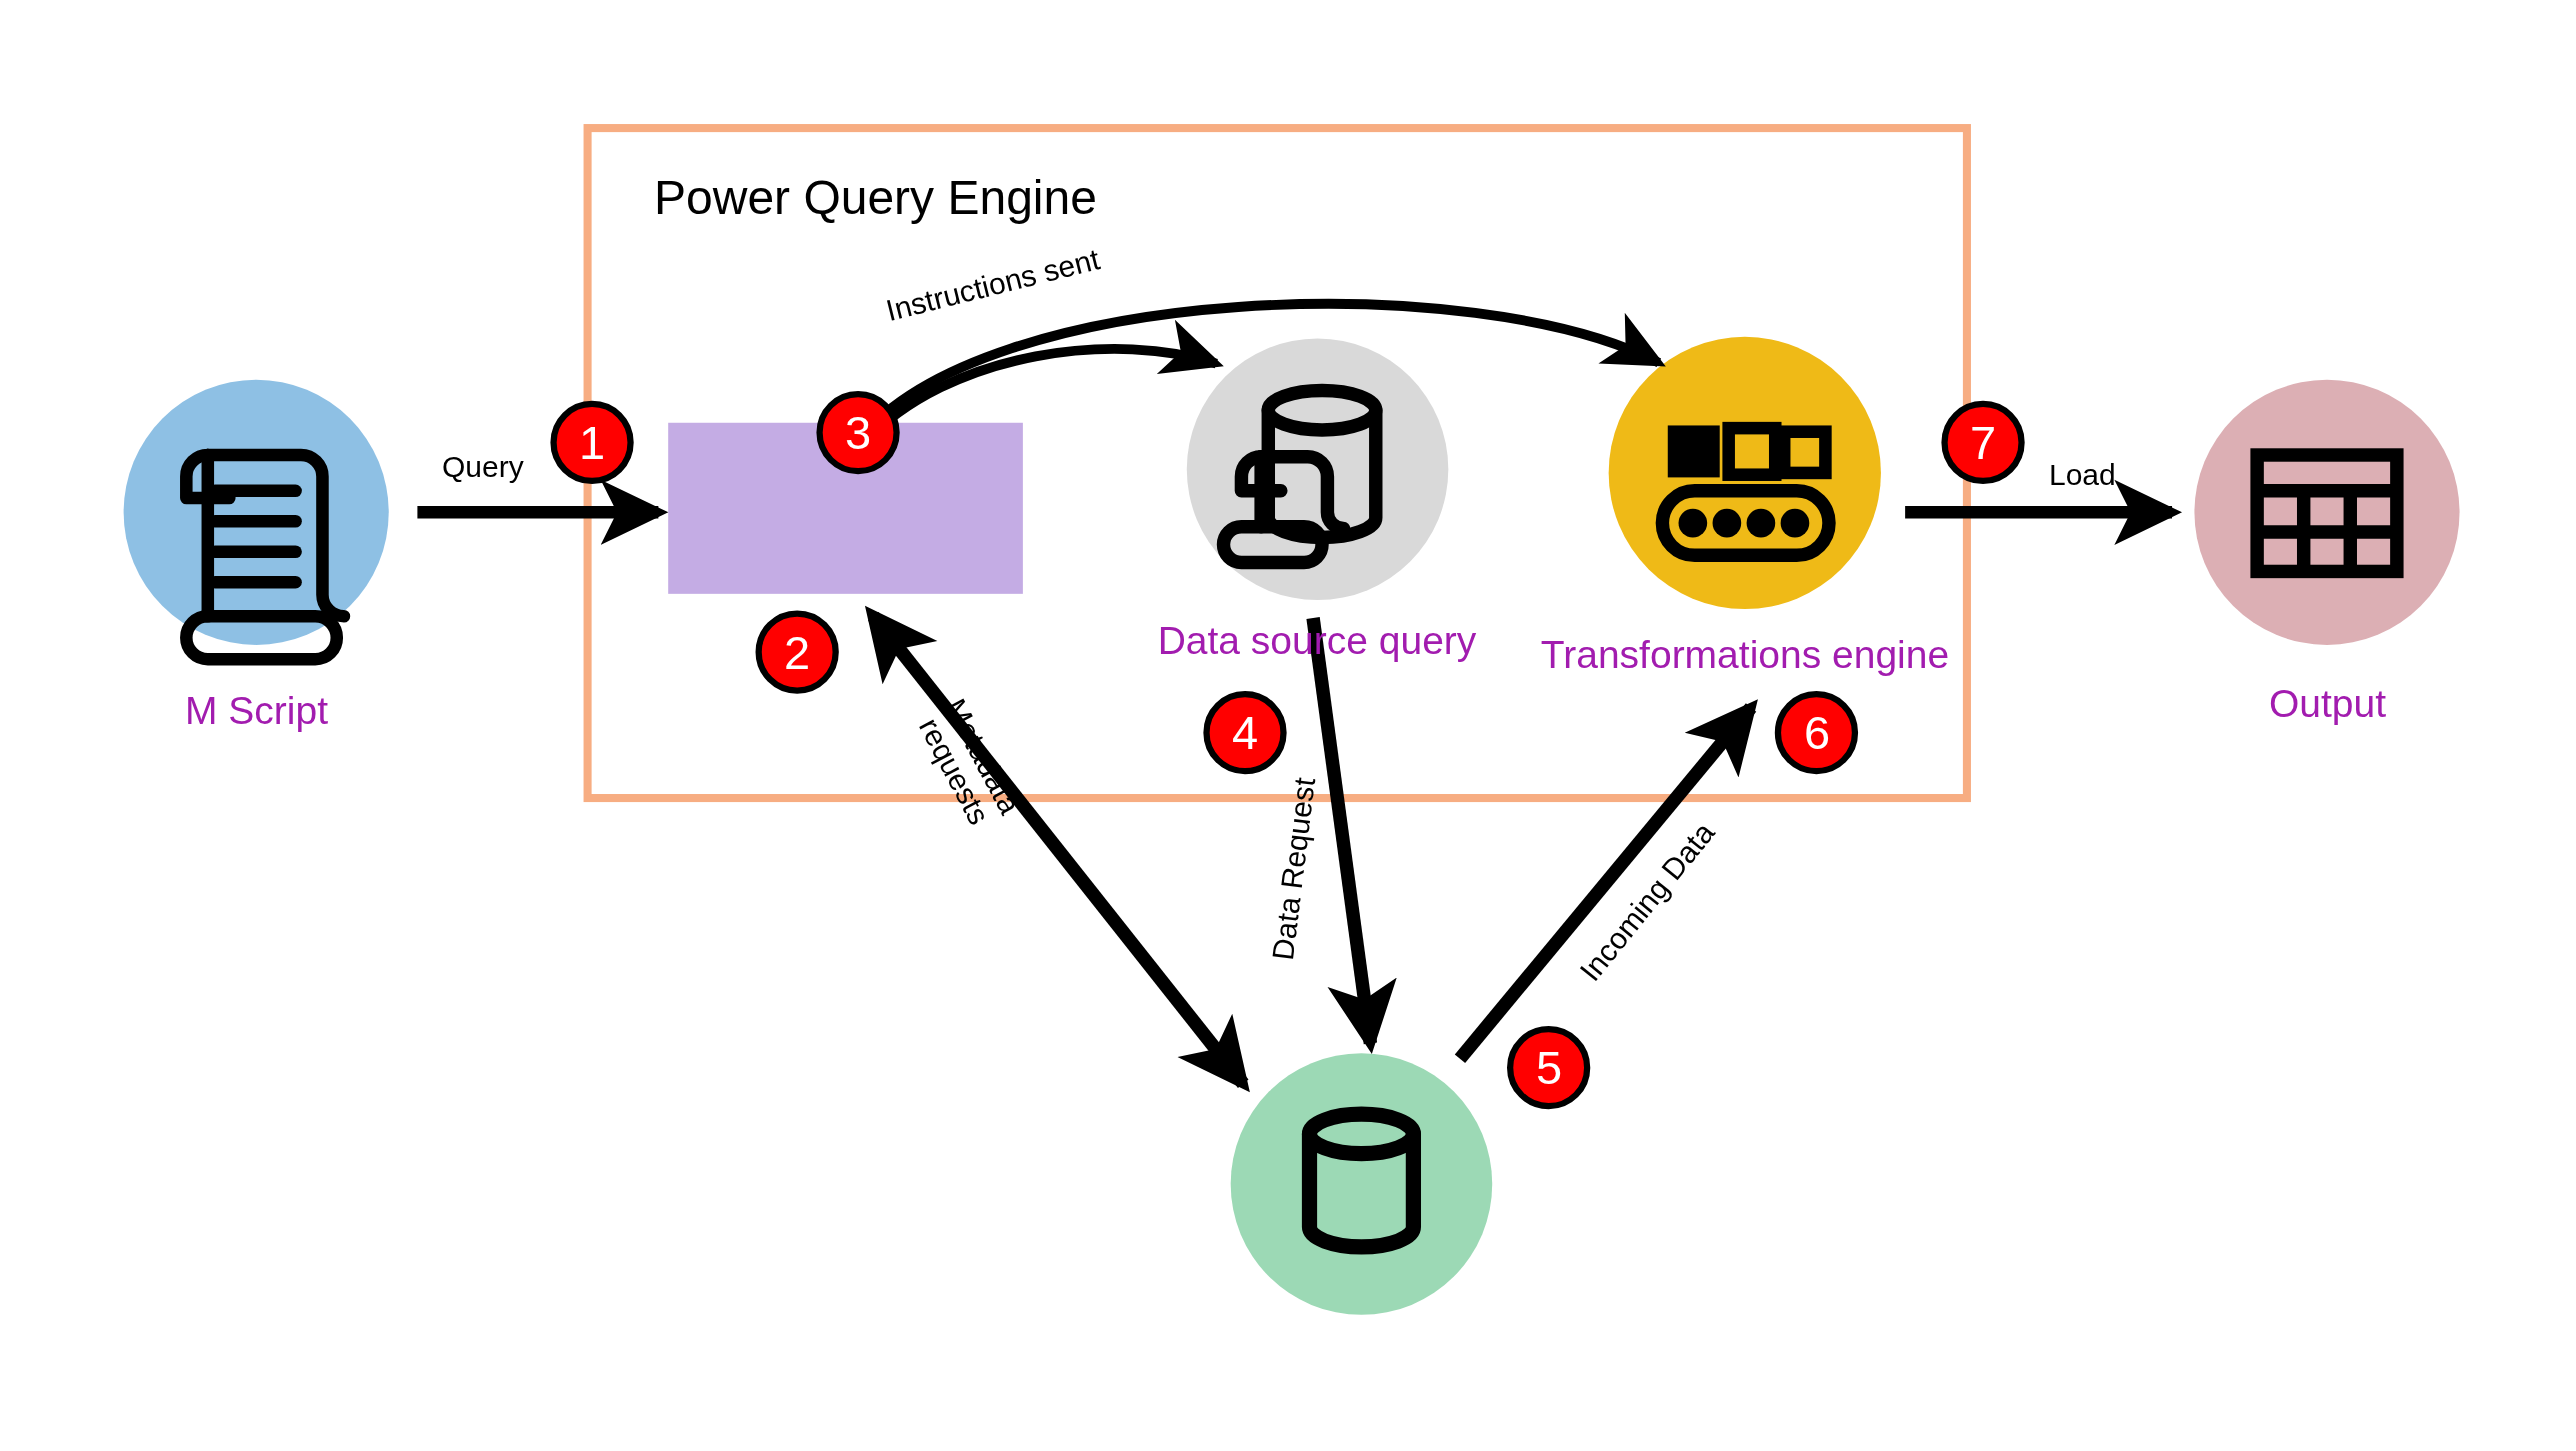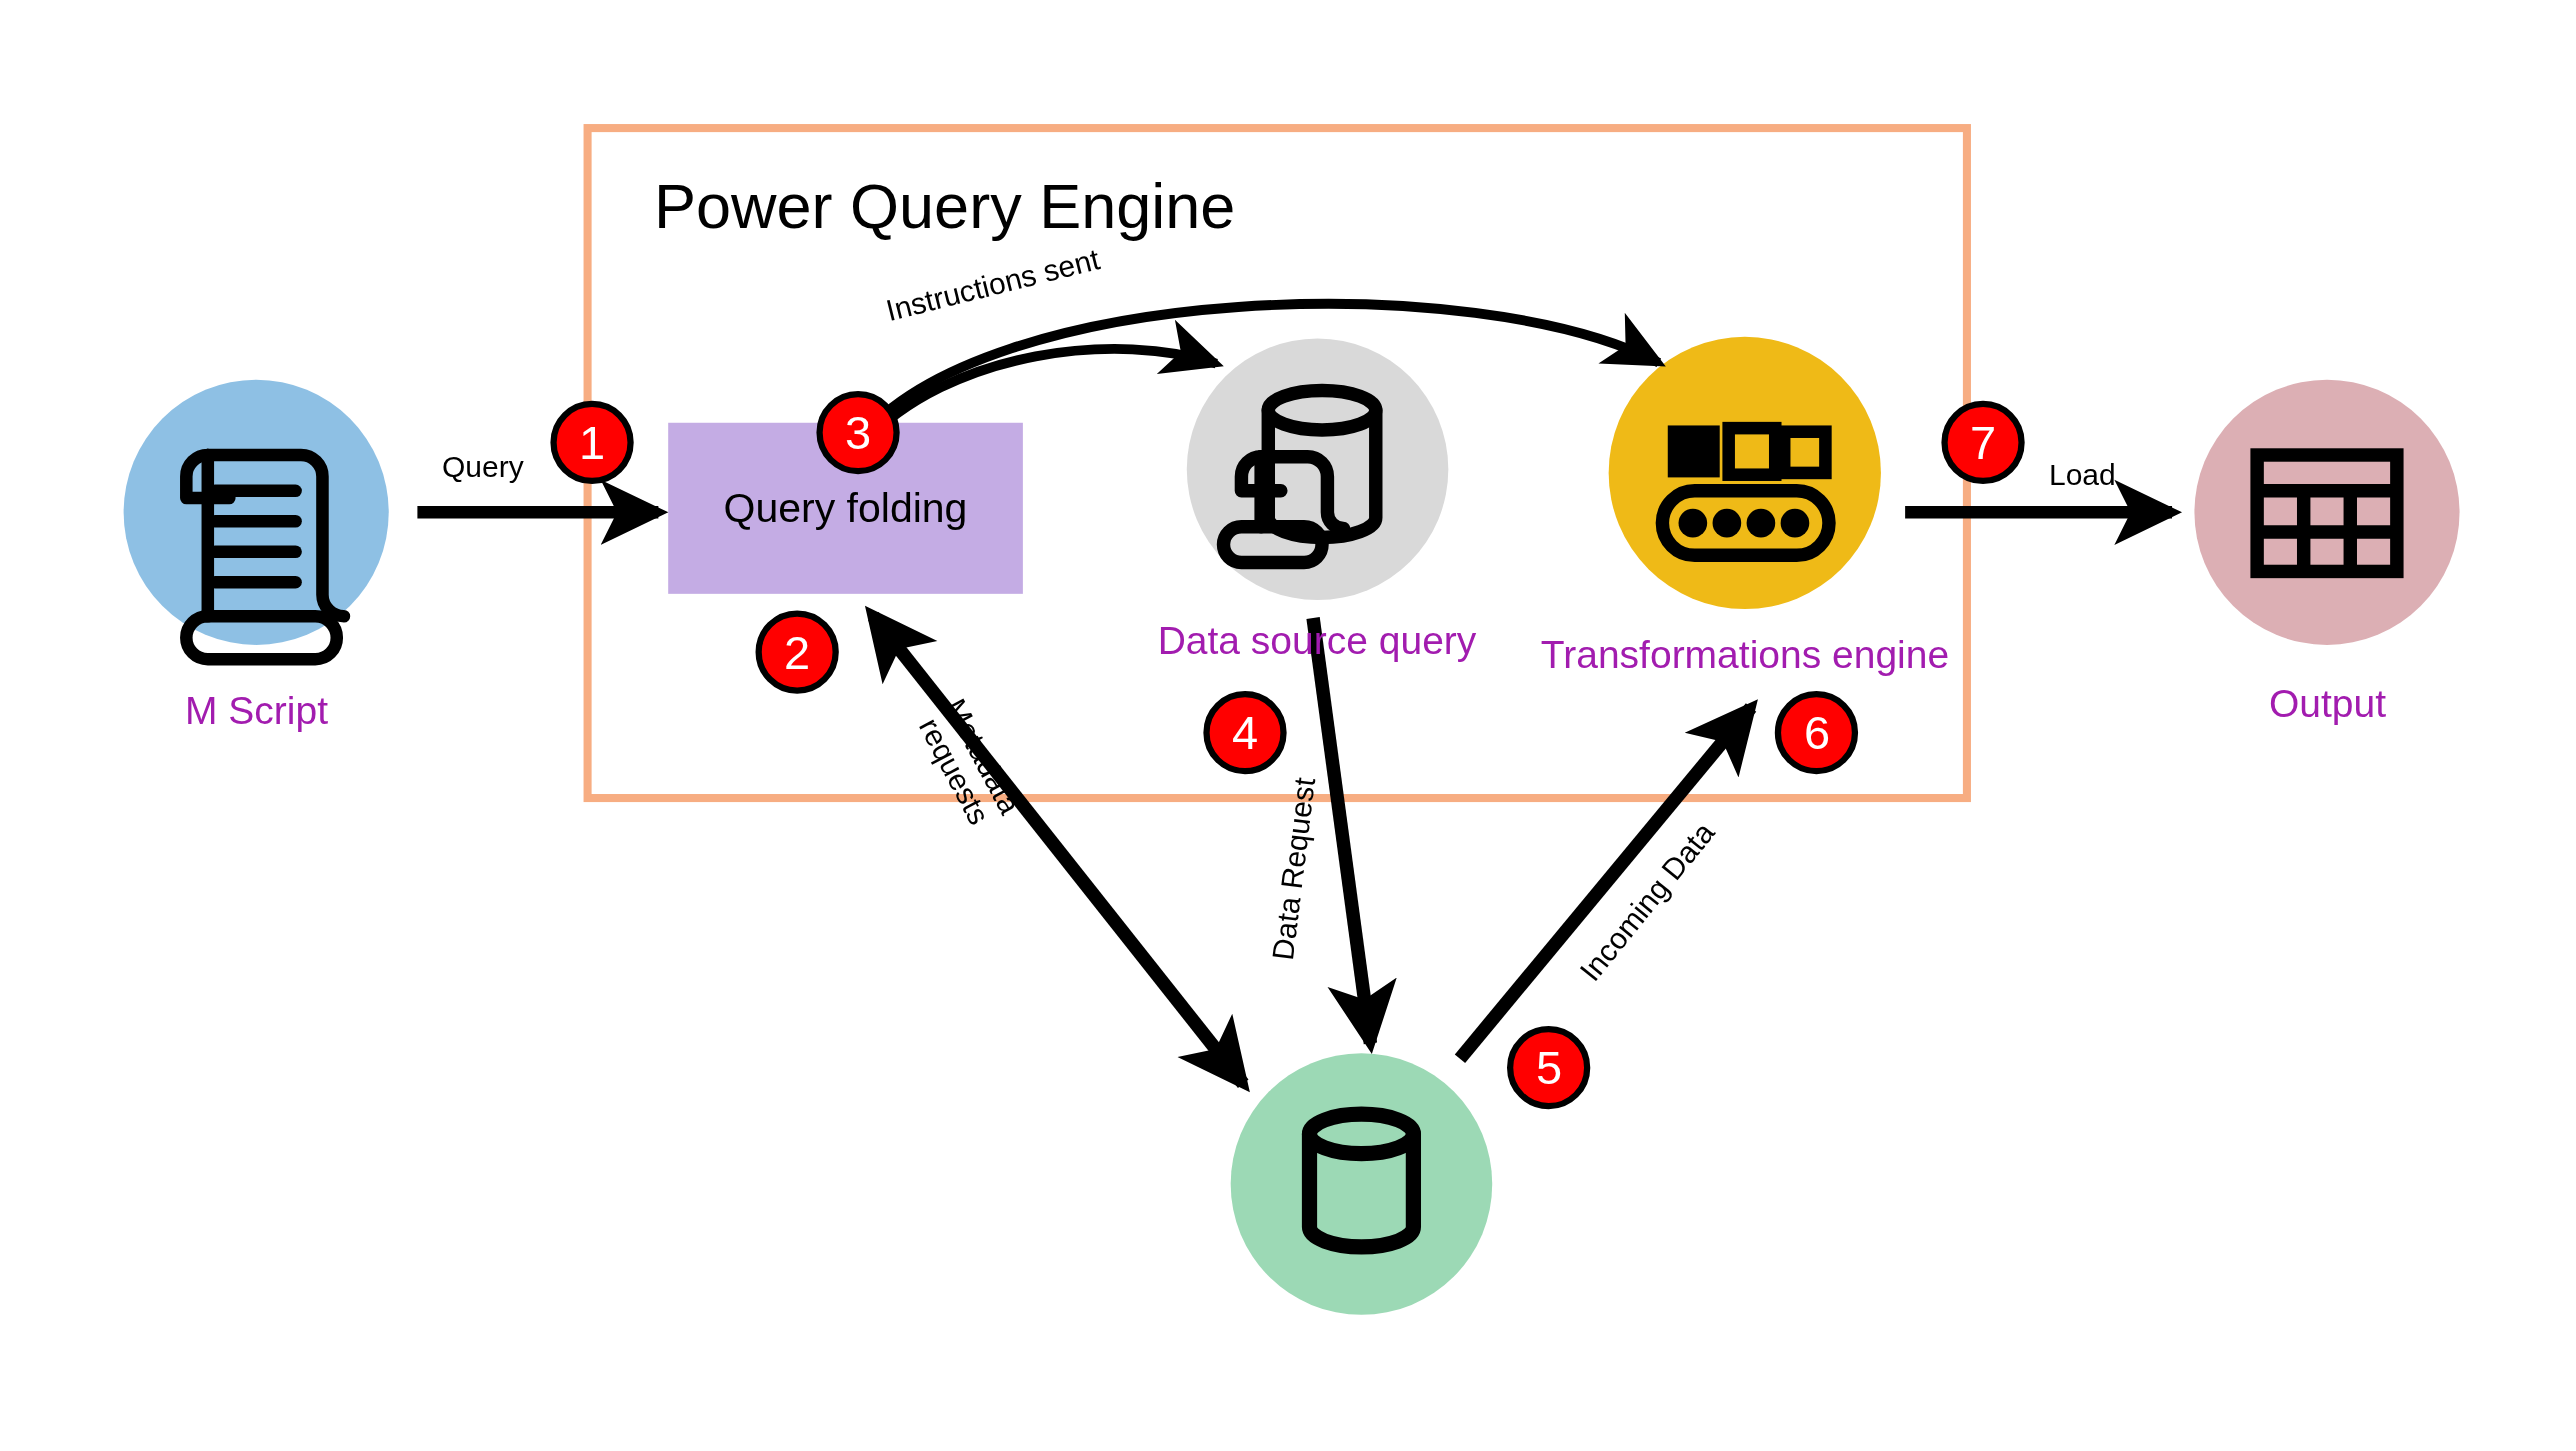--- a/index.html
+++ b/index.html
@@ -29,21 +29,21 @@
     text-align: center;
     color: #a21caf;
     font-size: 39px;
     font-family: "Liberation Sans", sans-serif;
     white-space: nowrap;
     line-height: 1.1;
   }
   .frame-title {
     position: absolute;
     color: #000000;
-    font-size: 63px;
+    font-size: 48px;
     font-family: "Liberation Sans", sans-serif;
     white-space: nowrap;
   }
   .box-label {
     position: absolute;
     color: #000000;
     font-size: 41px;
     text-align: center;
     font-family: "Liberation Sans", sans-serif;
     white-space: nowrap;
@@ -170,21 +170,20 @@
   <div class="badge-num" style="left:565px; top:419px; width:54px;">1</div>
   <div class="badge-num" style="left:770px; top:629px; width:54px;">2</div>
   <div class="badge-num" style="left:831px; top:409px; width:54px;">3</div>
   <div class="badge-num" style="left:1218px; top:709px; width:54px;">4</div>
   <div class="badge-num" style="left:1522px; top:1044px; width:54px;">5</div>
   <div class="badge-num" style="left:1790px; top:709px; width:54px;">6</div>
   <div class="badge-num" style="left:1956px; top:419px; width:54px;">7</div>
 
   <div class="node-label" style="left:122px; top:690px; width:269px;">M Script</div>
 
-  <div class="box-label" style="left:668px; top:485px; width:355px;">Query folding</div>
 
   <div class="node-label" style="left:1138px; top:620px; width:358px;">Data source query</div>
 
   <div class="node-label" style="left:1521px; top:634px; width:448px;">Transformations engine</div>
 
   <div class="node-label" style="left:2193px; top:683px; width:269px;">Output</div>
 
 
   <div class="edge-label" style="left:442px; top:451px;">Query</div>
 

